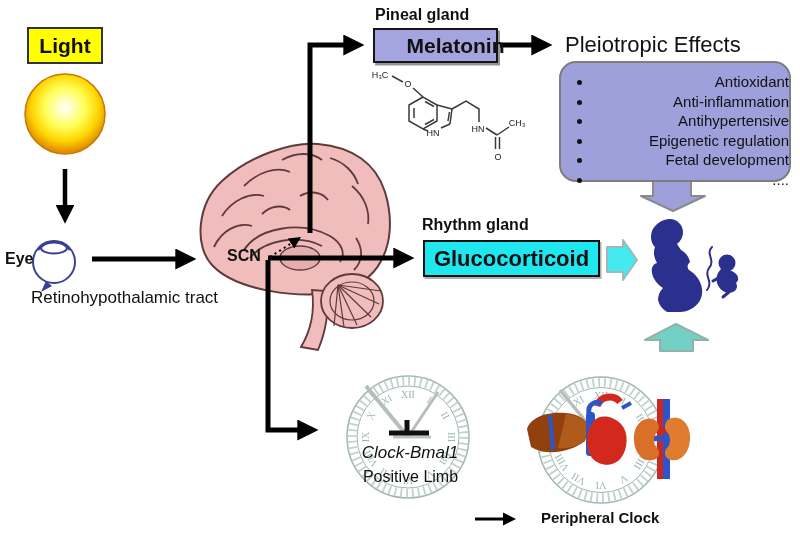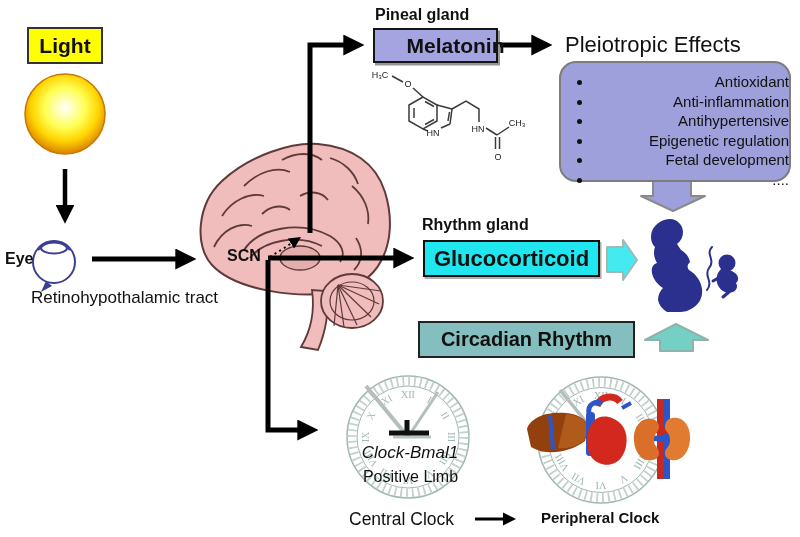--- a/index.html
+++ b/index.html
@@ -248,20 +248,18 @@
     <li>Anti-inflammation</li>
     <li>Antihypertensive</li>
     <li>Epigenetic regulation</li>
     <li>Fetal development</li>
     <li>....</li>
   </ul>
 </div>
 
 <div class="lbl bold" id="adrenal-label">Rhythm gland</div>
 <div class="box" id="gluco-box">Glucocorticoid</div>
-<div class="box" id="circ-box">Circadian Rhythm</div>
 
 <div class="lbl ctr ital" id="bmal">Clock-Bmal1</div>
 <div class="lbl ctr" id="pos-limb">Positive Limb</div>
-<div class="lbl" id="central-label">Central Clock</div>
 <div class="lbl" id="peripheral-label">Peripheral Clock</div>
 
 </div>
 
 </body></html>

